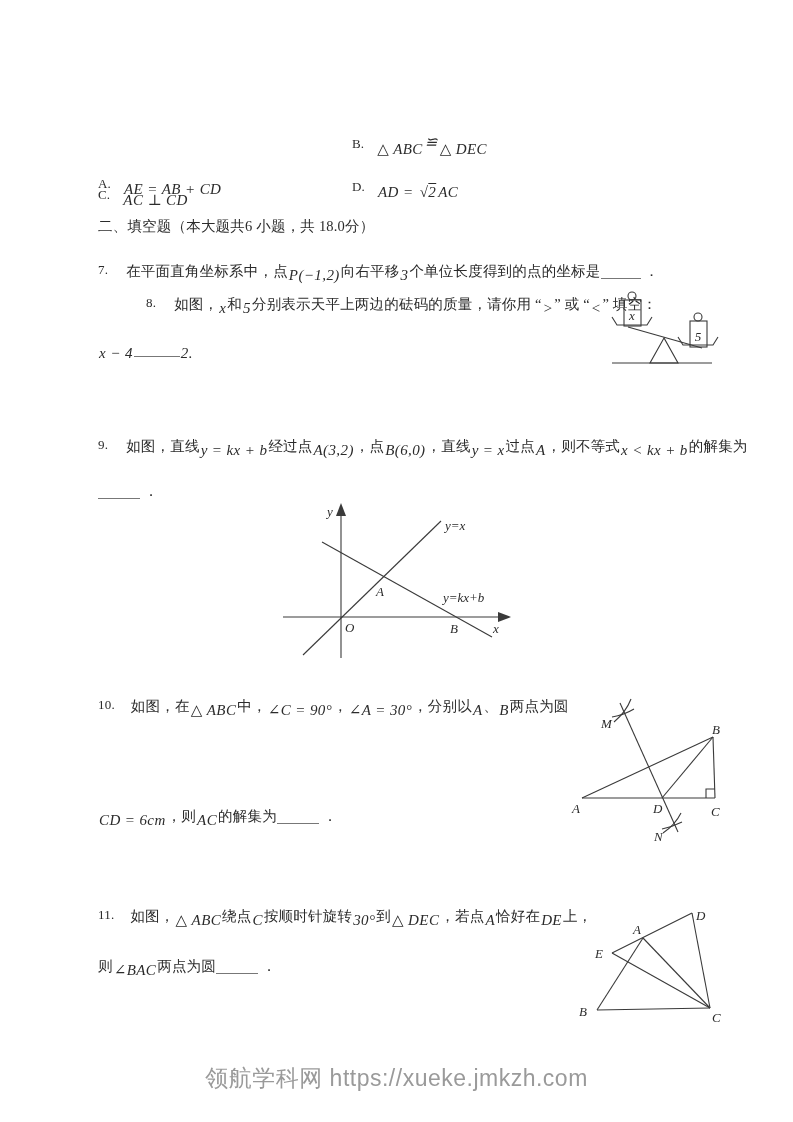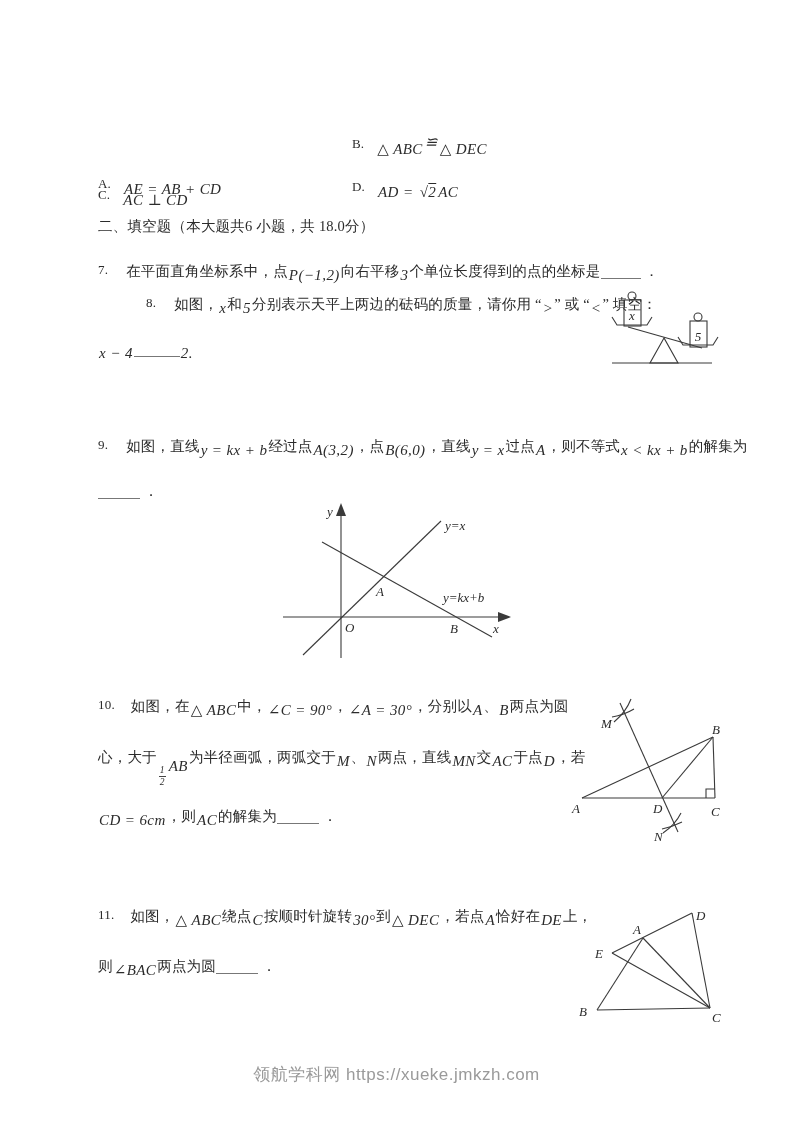--- a/index.html
+++ b/index.html
@@ -19,21 +19,21 @@
   .sqrt-in{text-decoration:overline;}
   .fig{position:absolute;}
   .fig svg{display:block;}
   .fig line,.fig polyline,.fig path,.fig polygon,.fig rect,.fig circle{
         stroke:#3a3a3a;stroke-width:1.1;fill:none;}
   .fig polygon.arrow{fill:#3a3a3a;stroke:none;}
   .fig text{font-family:"Liberation Serif","DejaVu Serif",serif;font-style:italic;
         font-size:13px;fill:#2b2b2b;stroke:none;}
   .footer{position:absolute;left:0;width:100%;text-align:center;
         font-family:"Liberation Sans","DejaVu Sans",sans-serif;
-        font-size:17px;color:#9a9a9a;letter-spacing:0.5px;}
+        font-size:23px;color:#9a9a9a;letter-spacing:0.5px;}
 </style>
 </head>
 <body>
 
 <div class="page">
 
   <div class="line" style="left:98px;top:133px;margin-top:40px;"><span class="lbl">A.</span><span class="gap" style="width: 12px;"></span><span class="math">AE = AB + CD</span></div>
   <div class="line" style="left:352px;top:133px;"><span class="lbl">B.</span><span class="gap" style="width: 12px;"></span><span class="math">△ ABC</span><span class="math" style="top: -3px;">≌</span><span class="math">△ DEC</span></div>
   <div class="line" style="left:98px;top:184px;"><span class="lbl">C.</span><span class="gap" style="width: 12px;"></span><span class="math">AC ⊥ CD</span></div>
   <div class="line" style="left:352px;top:176px;"><span class="lbl">D.</span><span class="gap" style="width: 12px;"></span><span class="math">AD = </span><span class="math"><span>√</span><span class="sqrt-in">2</span></span><span class="math">AC</span></div>
@@ -76,24 +76,20 @@
       <text x="218" y="136">x</text>
       <text x="70" y="135">O</text>
       <text x="170" y="33">y=x</text>
       <text x="168" y="105">y=kx+b</text>
       <text x="101" y="99">A</text>
       <text x="175" y="136">B</text>
     </svg>
   </div>
 
   <div class="line" style="left:98px;top:694px;"><span class="lbl">10.</span><span class="gap" style="width: 16px;"></span><span class="cn">如图，在</span><span class="math">△ ABC</span><span class="cn">中，</span><span class="math">∠C = 90°</span><span class="cn">，</span><span class="math">∠A = 30°</span><span class="cn">，分别以</span><span class="math">A</span><span class="cn">、</span><span class="math">B</span><span class="cn">两点为圆</span></div>
-  <div class="line" style="left:98px;top:745px;"><span class="cn">心，大于</span><span class="frac">
-        <span class="fnum">1</span>
-        <span class="fden">2</span>
-      </span><span class="math" style="top: 9px;">AB</span><span class="cn">为半径画弧，两弧交于</span><span class="math">M</span><span class="cn">、</span><span class="math">N</span><span class="cn">两点，直线</span><span class="math">MN</span><span class="cn">交</span><span class="math">AC</span><span class="cn">于点</span><span class="math">D</span><span class="cn">，若</span></div>
   <div class="line" style="left:98px;top:804px;"><span class="math">CD = 6cm</span><span class="cn">，则</span><span class="math">AC</span><span class="cn">的解集为</span><span class="blank" style="width: 42px;"></span><span class="cn"> ．</span></div>
 
   <div class="fig" style="left:565px;top:695px;">
     <svg width="228" height="150" viewBox="0 0 228 150">
       <line x1="17" y1="103" x2="150" y2="103"></line>
       <line x1="148" y1="42" x2="150" y2="103"></line>
       <line x1="17" y1="103" x2="148" y2="42"></line>
       <line x1="97" y1="103" x2="148" y2="42"></line>
       <polyline points="141,103 141,94 150,94"></polyline>
       <line x1="55" y1="8" x2="113" y2="137"></line>

